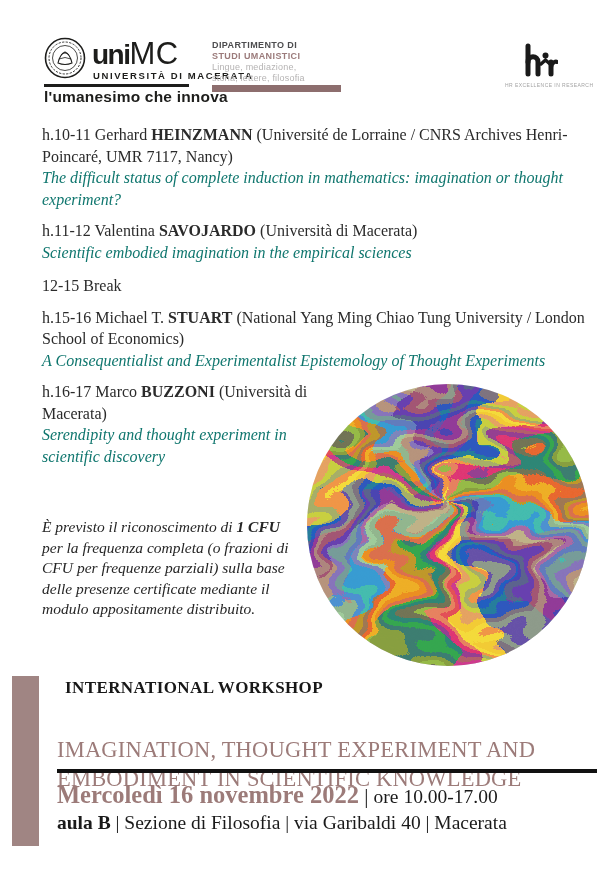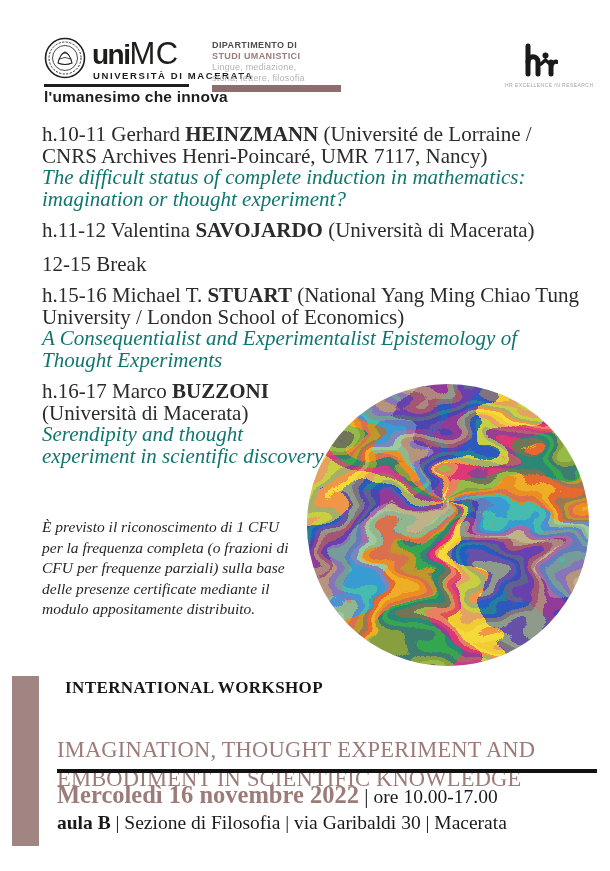--- a/index.html
+++ b/index.html
@@ -22,30 +22,30 @@
   .dept-l1{font-size:9px;font-weight:800;color:#4d4d4f;letter-spacing:0.4px;}
   .dept-l2{font-size:9px;font-weight:800;color:#9b7b7b;letter-spacing:0.4px;}
   .dept-l3{font-size:9px;color:#b5b3b3;letter-spacing:0.2px;}
   .dept-bar{left:212px;top:85px;width:129px;height:7px;background:#8d6e6e;}
 
   .hrlogo{left:524px;top:42px;width:34px;height:38px;}
   .hr-caption{left:505px;top:82px;width:80px;font-size:5px;color:#a3a3a3;letter-spacing:0.45px;
               font-family:"Liberation Sans",sans-serif;text-align:center;white-space:nowrap;}
 
   
-  .program{left:42px;top:124px;width:548px;font-size:21px;line-height:21.5px;}
+  .program{left:42px;top:124px;width:548px;font-size:16px;line-height:21.5px;}
   .session{margin:0 0 10px 0;}
   .talk{font-style:italic;color:#0f766e;}
   .surname{font-weight:bold;}
   .break-line{margin:12px 0 10px 0;}
   .session-narrow{width:286px;}
 
   
   .cfu{left:42px;top:517px;width:260px;font-style:italic;font-size:15.5px;line-height:20.5px;color:#262626;}
-  .cfu b{font-weight:normal;}
+  .cfu b{font-weight:bold;}
 
   
   .sphere{left:307px;top:384px;width:282px;height:282px;border-radius:50%;overflow:hidden;
           box-shadow:inset -10px -18px 34px rgba(40,20,50,0.35), inset 8px 12px 26px rgba(255,255,255,0.18);}
   .sphere-paint{position:absolute;left:-30px;top:-30px;width:342px;height:342px;
     background:
       repeating-radial-gradient(circle at 62% 68%, rgba(233,200,74,0.55) 0 9px, rgba(195,63,110,0.5) 9px 18px,
          rgba(54,94,168,0.5) 18px 27px, rgba(87,160,90,0.45) 27px 36px, rgba(122,79,160,0.5) 36px 45px,
          rgba(224,138,53,0.5) 45px 54px),
       repeating-conic-gradient(from 10deg at 45% 40%, #6a4fa3 0 16deg, #2f6db4 16deg 30deg, #eac94b 30deg 46deg,
@@ -109,20 +109,21 @@
 
   <div class="abs program">
 
     <p class="session">
       <span>h.10-11 Gerhard </span><span class="surname">HEINZMANN</span><span> (Université de Lorraine / CNRS Archives Henri-Poincaré, UMR 7117, Nancy)</span>
       <span class="talk" style="display:block">The difficult status of complete induction in mathematics: imagination or thought experiment?</span>
     </p>
 
     <p class="session">
       <span>h.11-12 Valentina </span><span class="surname">SAVOJARDO</span><span> (Università di Macerata)</span>
+      <span class="talk" style="display:block">Scientific embodied imagination in the empirical sciences</span>
     </p>
 
     <p class="break-line">12-15 Break</p>
 
     <p class="session">
       <span>h.15-16 Michael T. </span><span class="surname">STUART</span><span> (National Yang Ming Chiao Tung University / London School of Economics)</span>
       <span class="talk" style="display:block">A Consequentialist and Experimentalist Epistemology of Thought Experiments</span>
     </p>
 
     <p class="session session-narrow">
@@ -140,21 +141,21 @@
   </div>
 
   <div class="abs footer-bar"></div>
   <div class="abs workshop-label">INTERNATIONAL WORKSHOP</div>
   <div class="abs workshop-title">IMAGINATION, THOUGHT EXPERIMENT AND EMBODIMENT IN SCIENTIFIC KNOWLEDGE</div>
   <div class="abs footer-rule"></div>
   <div class="abs date-line">
     <span class="date-main">Mercoledì 16 novembre 2022</span><span class="date-sep"> | </span><span class="date-time">ore 10.00-17.00</span>
   </div>
   <div class="abs venue-line">
-    <span class="venue-room">aula B</span><span> | Sezione di Filosofia | via Garibaldi 30 | Macerata</span>
+    <span class="venue-room">aula B</span><span> | Sezione di Filosofia | via Garibaldi 40 | Macerata</span>
   </div>
 
   <svg width="0" height="0" style="position:absolute">
     <filter id="marbleFilter" x="-25%" y="-25%" width="150%" height="150%">
       <feTurbulence type="fractalNoise" baseFrequency="0.016 0.028" numOctaves="2" seed="11" result="n"></feTurbulence>
       <feDisplacementMap in="SourceGraphic" in2="n" scale="110" xChannelSelector="R" yChannelSelector="G"></feDisplacementMap>
     </filter>
   </svg>
 </div>
 

